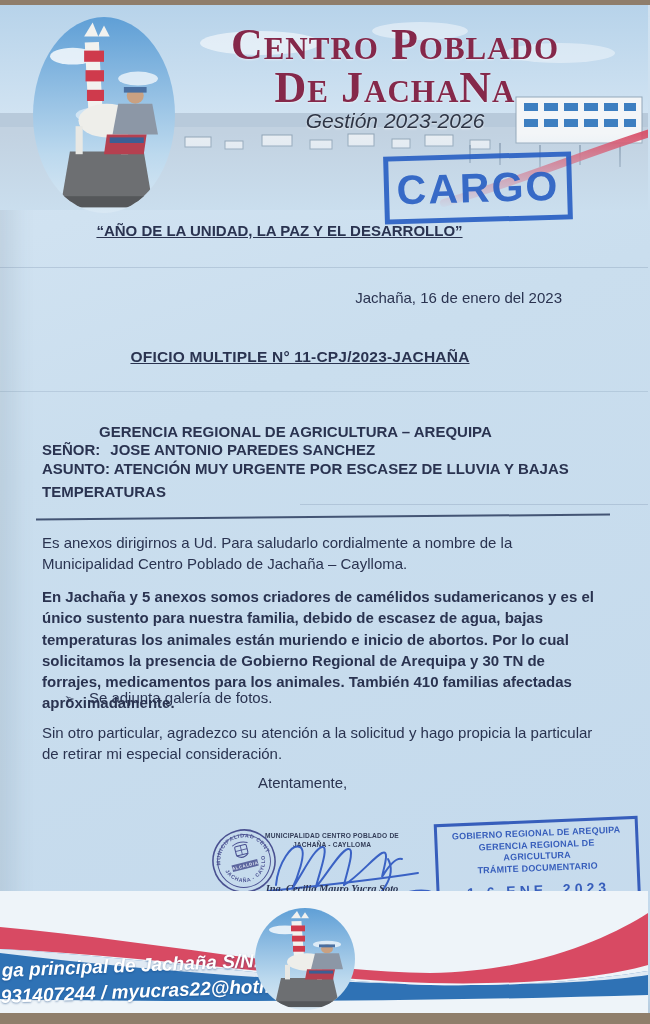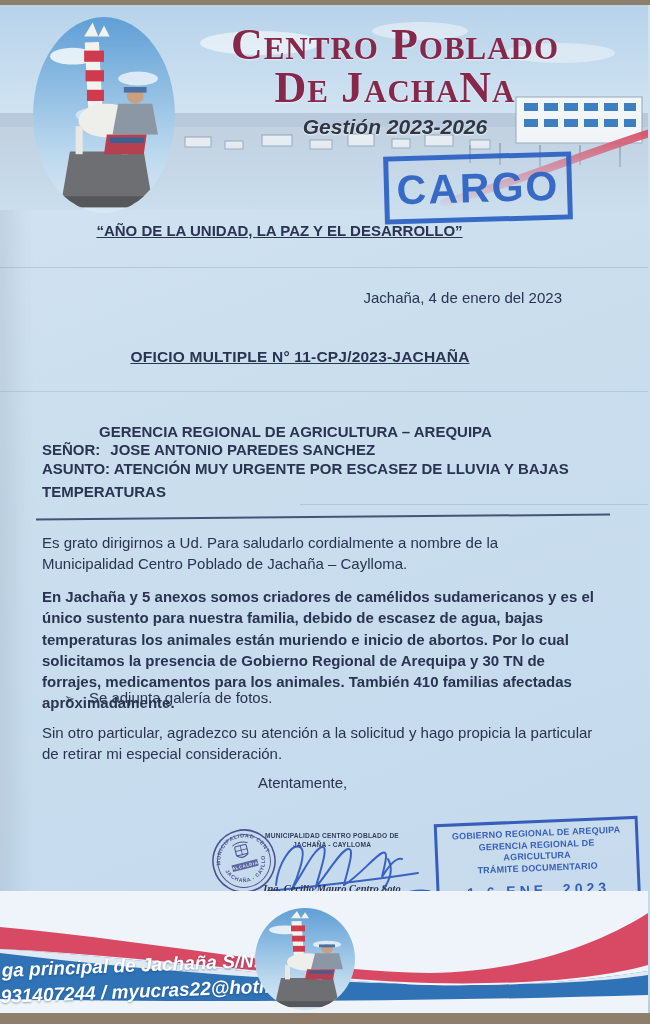--- a/index.html
+++ b/index.html
@@ -10,22 +10,22 @@
   .paper{position:absolute;left:0;top:5px;width:648px;height:1008px;
          background:linear-gradient(160deg,#d6e6f4 0%,#cadeee 38%,#c3d9ec 100%);
          box-shadow:inset 10px -8px 26px rgba(60,75,100,.14), inset -4px 4px 14px rgba(255,255,255,.25);padding-left:47px;}
   .scan-line{position:absolute;height:1px;background:#5b7391;pointer-events:none;}
   
   .header-art{position:absolute;left:0;top:0;width:648px;height:205px;}
   .title-block{position:absolute;left:170px;top:18px;width:450px;text-align:center;}
   .title-main{font-family:"Liberation Serif",serif;font-weight:bold;font-variant:small-caps;
               color:#85284a;font-size:44px;line-height:.98;letter-spacing:1px;
               text-shadow:0 1px 2px rgba(255,255,255,.5);}
-  .title-sub{font-family:"Liberation Sans",sans-serif;font-weight:bold;font-style:italic;
-             color:#2e3545;font-size:21px;margin-top:6px;text-shadow:0 1px 2px rgba(255,255,255,.7);}
+  .title-sub{font-family:"Liberation Sans",sans-serif;font-weight:normal;font-style:italic;
+             color:#2e3545;font-size:21px;margin-top:0;text-shadow:0 1px 2px rgba(255,255,255,.7);}
   .emblem{position:absolute;border-radius:50%;overflow:hidden;}
   .emblem-header{left:33px;top:12px;width:142px;height:196px;}
   .emblem svg{width:100%;height:100%;display:block;}
   .cargo-stamp{position:absolute;left:384px;top:149px;width:178px;height:58px;
                border:5px solid #2b61c4;color:#2b61c4;transform:rotate(-1.6deg);
                display:flex;align-items:center;justify-content:center;
                font-weight:bold;font-size:41px;letter-spacing:2px;opacity:.92;
                font-family:"Liberation Sans",sans-serif;}
   
   .ink{color:#2a3350;}
@@ -189,33 +189,33 @@
       <div class="title-sub">Gestión 2023-2026</div>
     </div>
 
     <div class="cargo-stamp">CARGO</div>
 
     <div class="scan-line" style="left:0;top:262px;width:648px;opacity:.22"></div>
     <div class="scan-line" style="left:0;top:386px;width:648px;opacity:.18"></div>
     <div class="scan-line" style="left:300px;top:499px;width:348px;opacity:.22"></div>
 
     <div class="motto ink">“AÑO DE LA UNIDAD, LA PAZ Y EL DESARROLLO”</div>
-    <div class="date-line ink">Jachaña, 4 de enero del 2023</div>
+    <div class="date-line ink">Jachaña, 16 de enero del 2023</div>
     <div class="oficio ink">OFICIO MULTIPLE N° 11-CPJ/2023-JACHAÑA</div>
 
     <div class="senor-line1 ink">
       <span class="lbl">SEÑOR:</span><span>JOSE ANTONIO PAREDES SANCHEZ</span>
     </div>
     <div class="senor-line2 ink">GERENCIA REGIONAL DE AGRICULTURA – AREQUIPA</div>
 
     <div class="asunto ink">ASUNTO: ATENCIÓN MUY URGENTE POR ESCASEZ DE LLUVIA Y BAJAS TEMPERATURAS</div>
 
     <div class="divider"></div>
 
-    <div class="para p1 ink">Es grato dirigirnos a Ud. Para saludarlo cordialmente a nombre de la Municipalidad Centro Poblado de Jachaña – Caylloma.</div>
+    <div class="para p1 ink">Es anexos dirigirnos a Ud. Para saludarlo cordialmente a nombre de la Municipalidad Centro Poblado de Jachaña – Caylloma.</div>
     <div class="para p2 ink">En Jachaña y 5 anexos somos criadores de camélidos sudamericanos y es el único sustento para nuestra familia, debido de escasez de agua, bajas temperaturas los animales están muriendo e inicio de abortos. Por lo cual solicitamos la presencia de Gobierno Regional de Arequipa y 30 TN de forrajes, medicamentos para los animales. También 410 familias afectadas aproximadamente.</div>
 
     <div class="bullet-line ink">
       <span class="glyph">➢</span><span>Se adjunta galería de fotos.</span>
     </div>
 
     <div class="para p3 ink">Sin otro particular, agradezco su atención a la solicitud y hago propicia la particular de retirar mi especial consideración.</div>
     <div class="closing ink">Atentamente,</div>
 
     <div class="sig-org">
@@ -225,21 +225,21 @@
 
     <svg class="signature-svg" viewBox="0 0 200 76">
       <g fill="none" stroke="#2b55c0" stroke-width="2" stroke-linecap="round" opacity=".9">
         <path d="M28,52 C30,30 44,10 52,14 C60,18 48,48 44,56 C56,38 66,16 74,14 C82,12 70,44 68,54 C80,40 92,18 100,16 C108,14 98,42 96,52"></path>
         <path d="M96,52 C110,44 126,24 134,20 C142,16 136,34 134,44 C140,34 148,24 154,26"></path>
         <path d="M20,58 C60,54 120,48 170,40"></path>
         <path d="M140,26 C150,44 130,66 118,72 C140,66 168,52 186,60"></path>
       </g>
     </svg>
 
-    <div class="sig-name">Ing. Cecilio Mauro Centro Soto</div>
+    <div class="sig-name">Ing. Cecilio Mauro Yucra Soto</div>
     <div class="sig-role">ALCALDE</div>
 
     <svg class="round-stamp" viewBox="0 0 100 100">
       <defs>
         <path id="arcTop" d="M14,50 A36,36 0 1 1 86,50"></path>
         <path id="arcBot" d="M18,50 A32,32 0 0 0 82,50"></path>
       </defs>
       <circle cx="50" cy="50" r="47" fill="none" stroke="#3a3f85" stroke-width="2.4"></circle>
       <circle cx="50" cy="50" r="40" fill="none" stroke="#3a3f85" stroke-width="1.4"></circle>
       <text font-size="8.2" font-weight="bold" fill="#3a3f85" letter-spacing="1">

